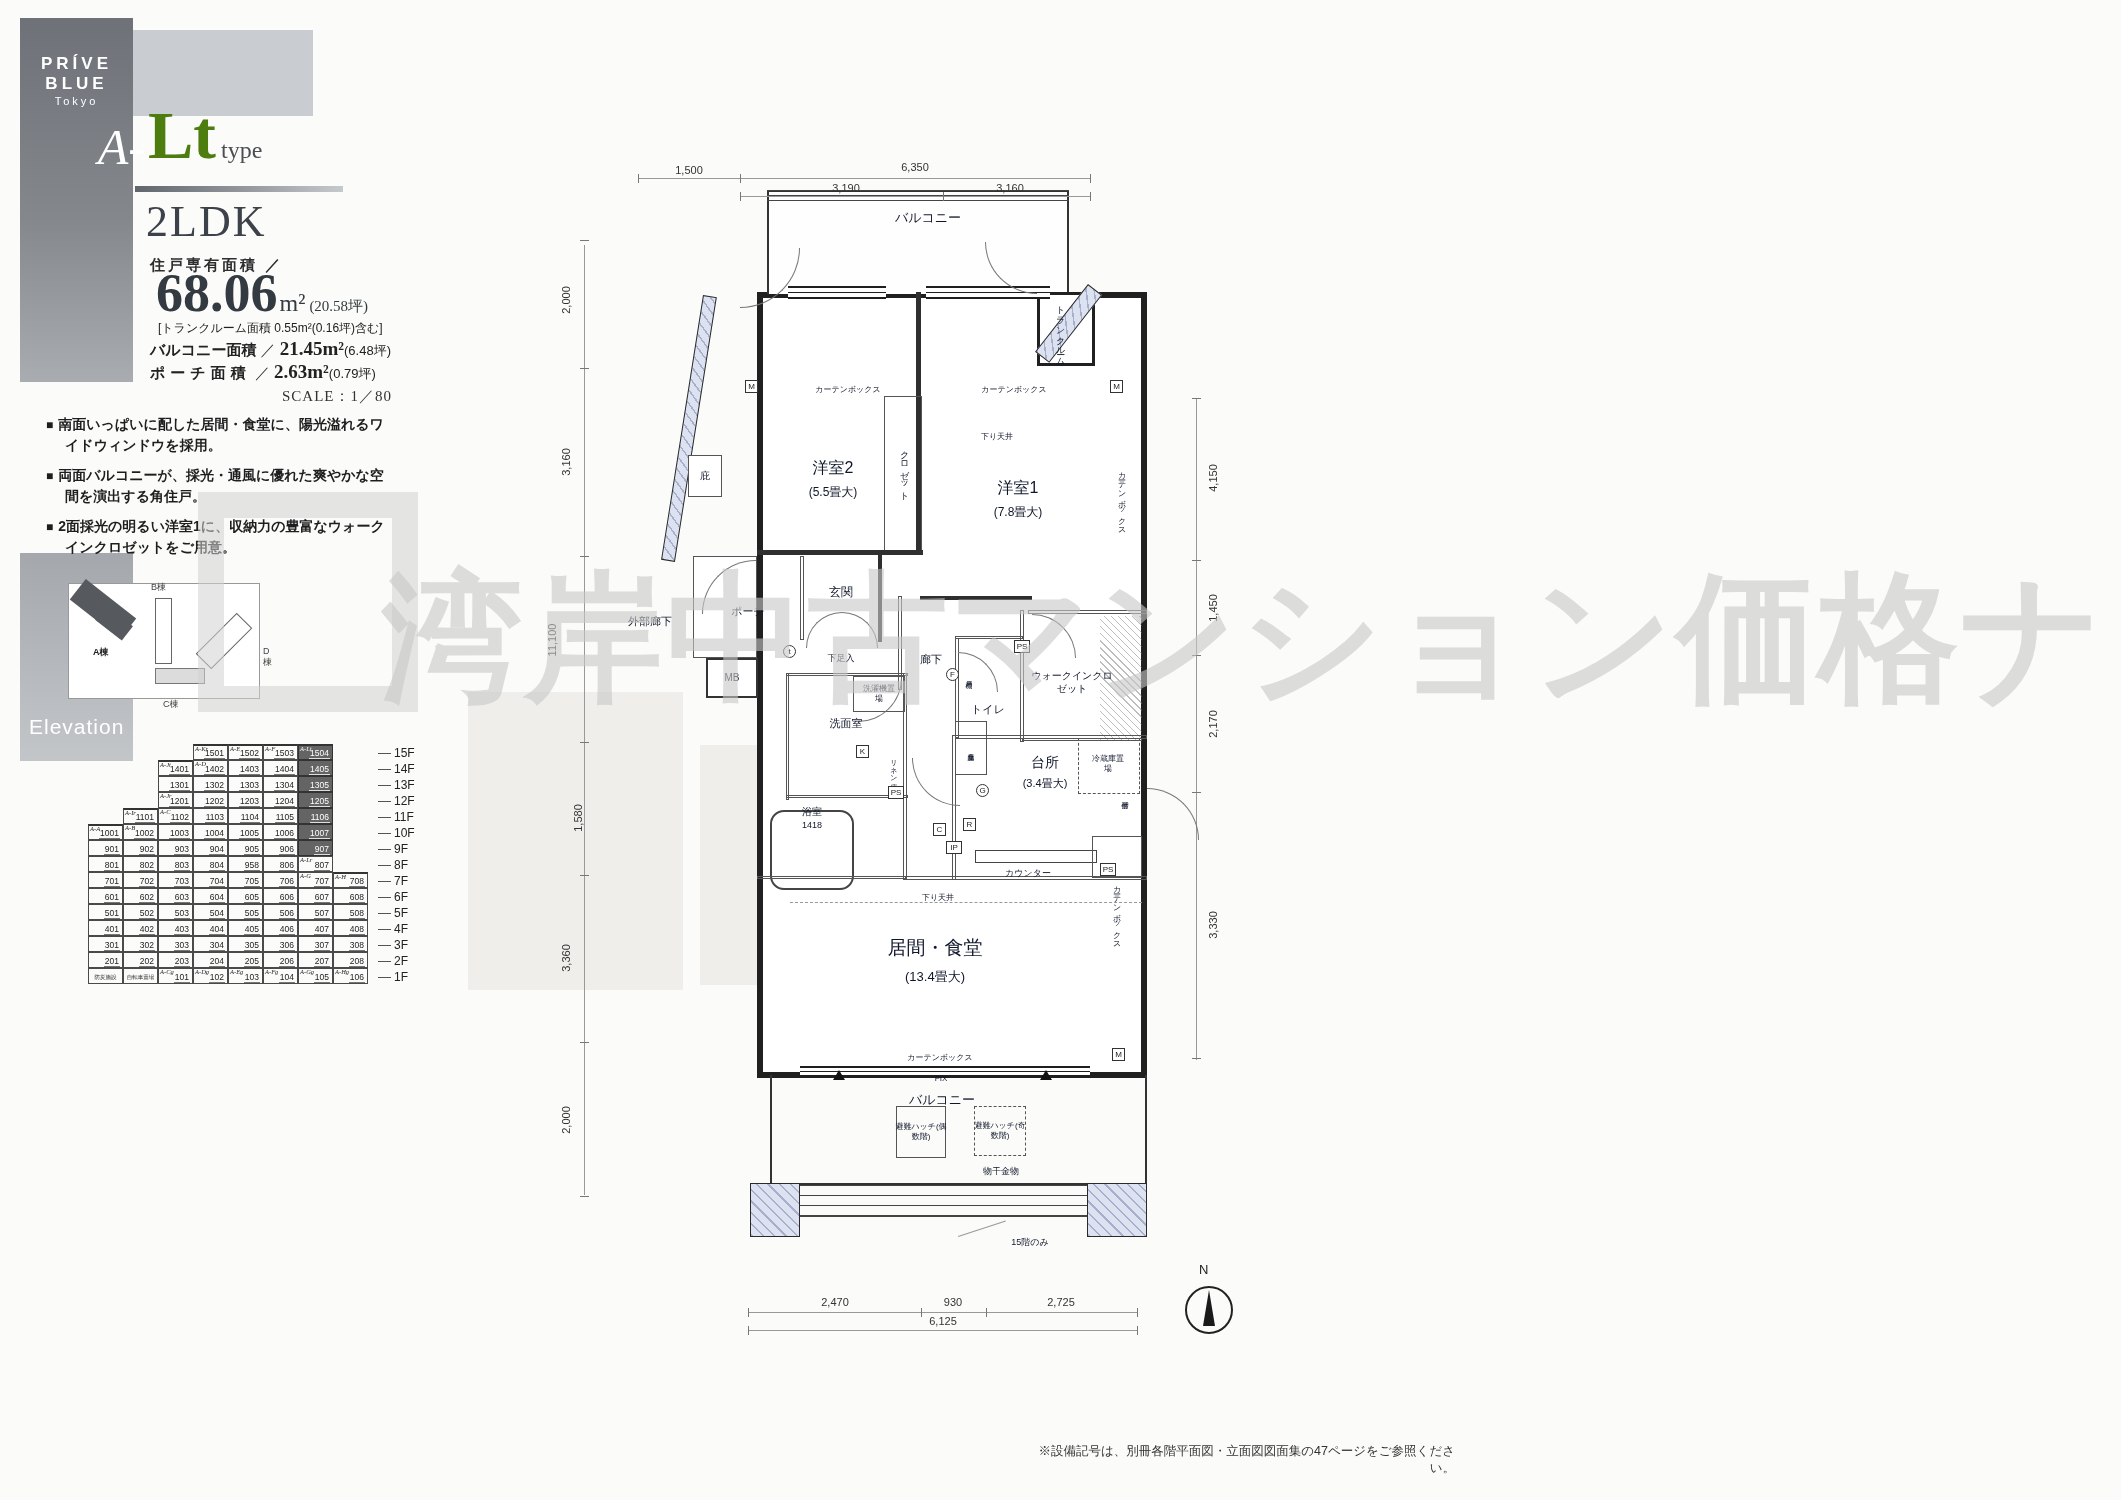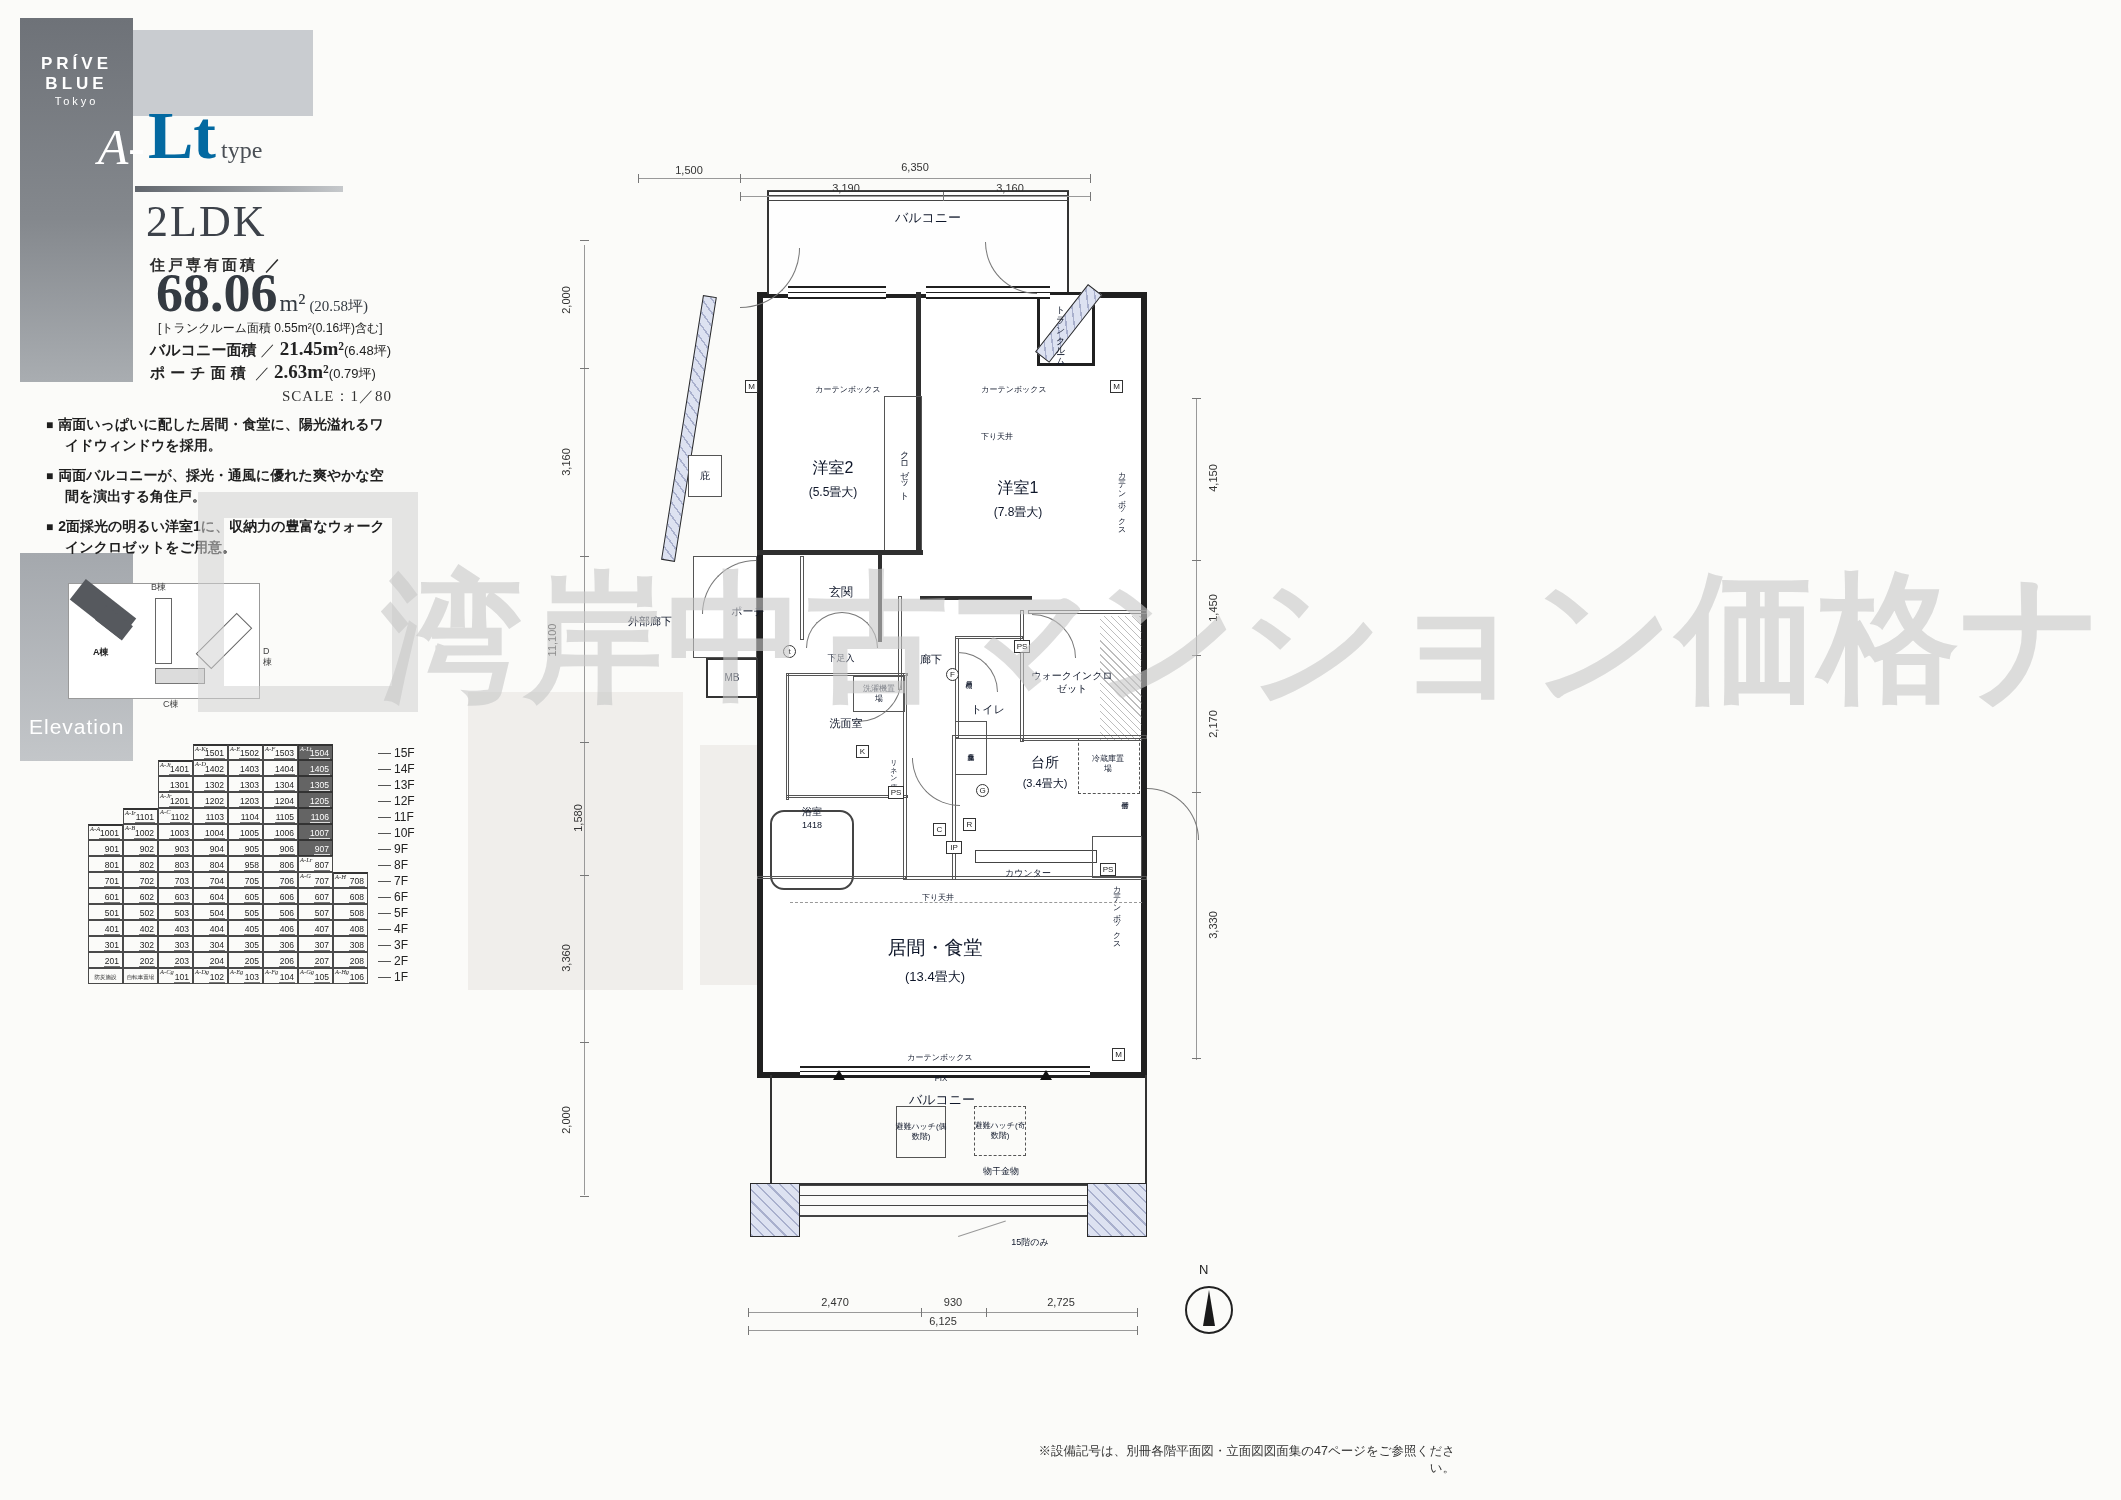--- a/index.html
+++ b/index.html
@@ -9,21 +9,21 @@
   
   .brandbar{position:absolute;left:20px;top:18px;width:113px;height:364px;z-index:5;
             background:linear-gradient(180deg,#6e7278 0%,#84888d 55%,#a9adb1 100%);}
   .logo{position:absolute;top:36px;left:0;width:100%;text-align:center;color:#fff;line-height:1.15;}
   .logo .l1,.logo .l2{font-size:17px;font-weight:bold;letter-spacing:4px;}
   .logo .l3{font-size:11px;letter-spacing:3px;margin-top:2px;}
   .aprefix{position:absolute;top:100px;right:-12px;font-family:"Liberation Serif",serif;
            font-style:italic;font-size:50px;color:#fff;z-index:6;}
   .ltbox{position:absolute;left:133px;top:30px;width:180px;height:86px;background:#c9ccd0;z-index:4;}
   .ltheading{position:absolute;left:148px;top:96px;z-index:6;font-family:"Liberation Serif",serif;}
-  .ltheading .lt{font-size:68px;font-weight:bold;color:#0369a1;}
+  .ltheading .lt{font-size:68px;font-weight:bold;color:#4d7c0f;}
   .ltheading .lttype{font-size:24px;color:#4a4f55;margin-left:5px;}
   .ltline{position:absolute;left:135px;top:186px;width:208px;height:6px;z-index:6;
           background:linear-gradient(90deg,#61666d,#9b9fa4 60%,#c6c9cc);}
   .layout2ldk{position:absolute;left:146px;top:196px;font-family:"Liberation Serif",serif;
               font-size:44px;color:#3d424a;letter-spacing:2px;z-index:6;}
   .arealabel{position:absolute;left:150px;top:256px;font-size:15px;font-weight:bold;
              letter-spacing:3px;color:#2e2e2e;z-index:6;}
   .areamain{position:absolute;left:156px;top:262px;z-index:6;font-family:"Liberation Serif",serif;color:#343a41;}
   .areamain .num{font-size:54px;font-weight:700;}
   .areamain .unit{font-size:24px;margin-left:2px;}

